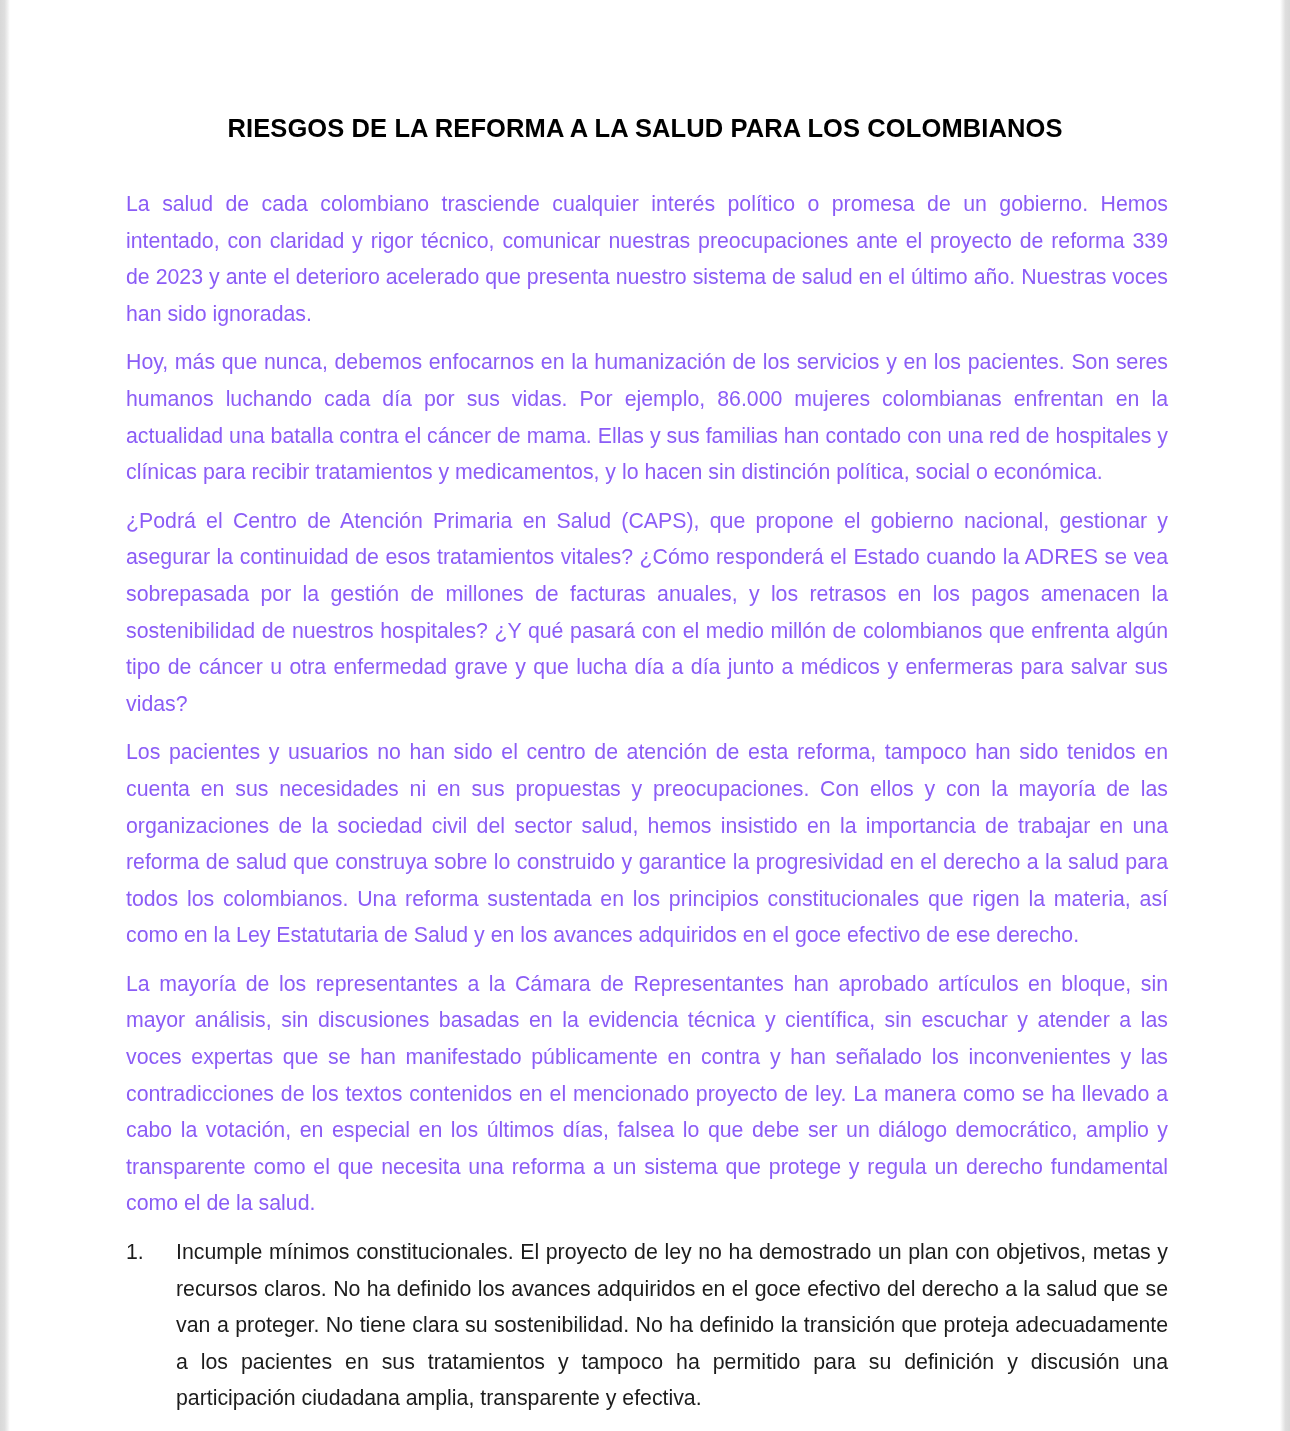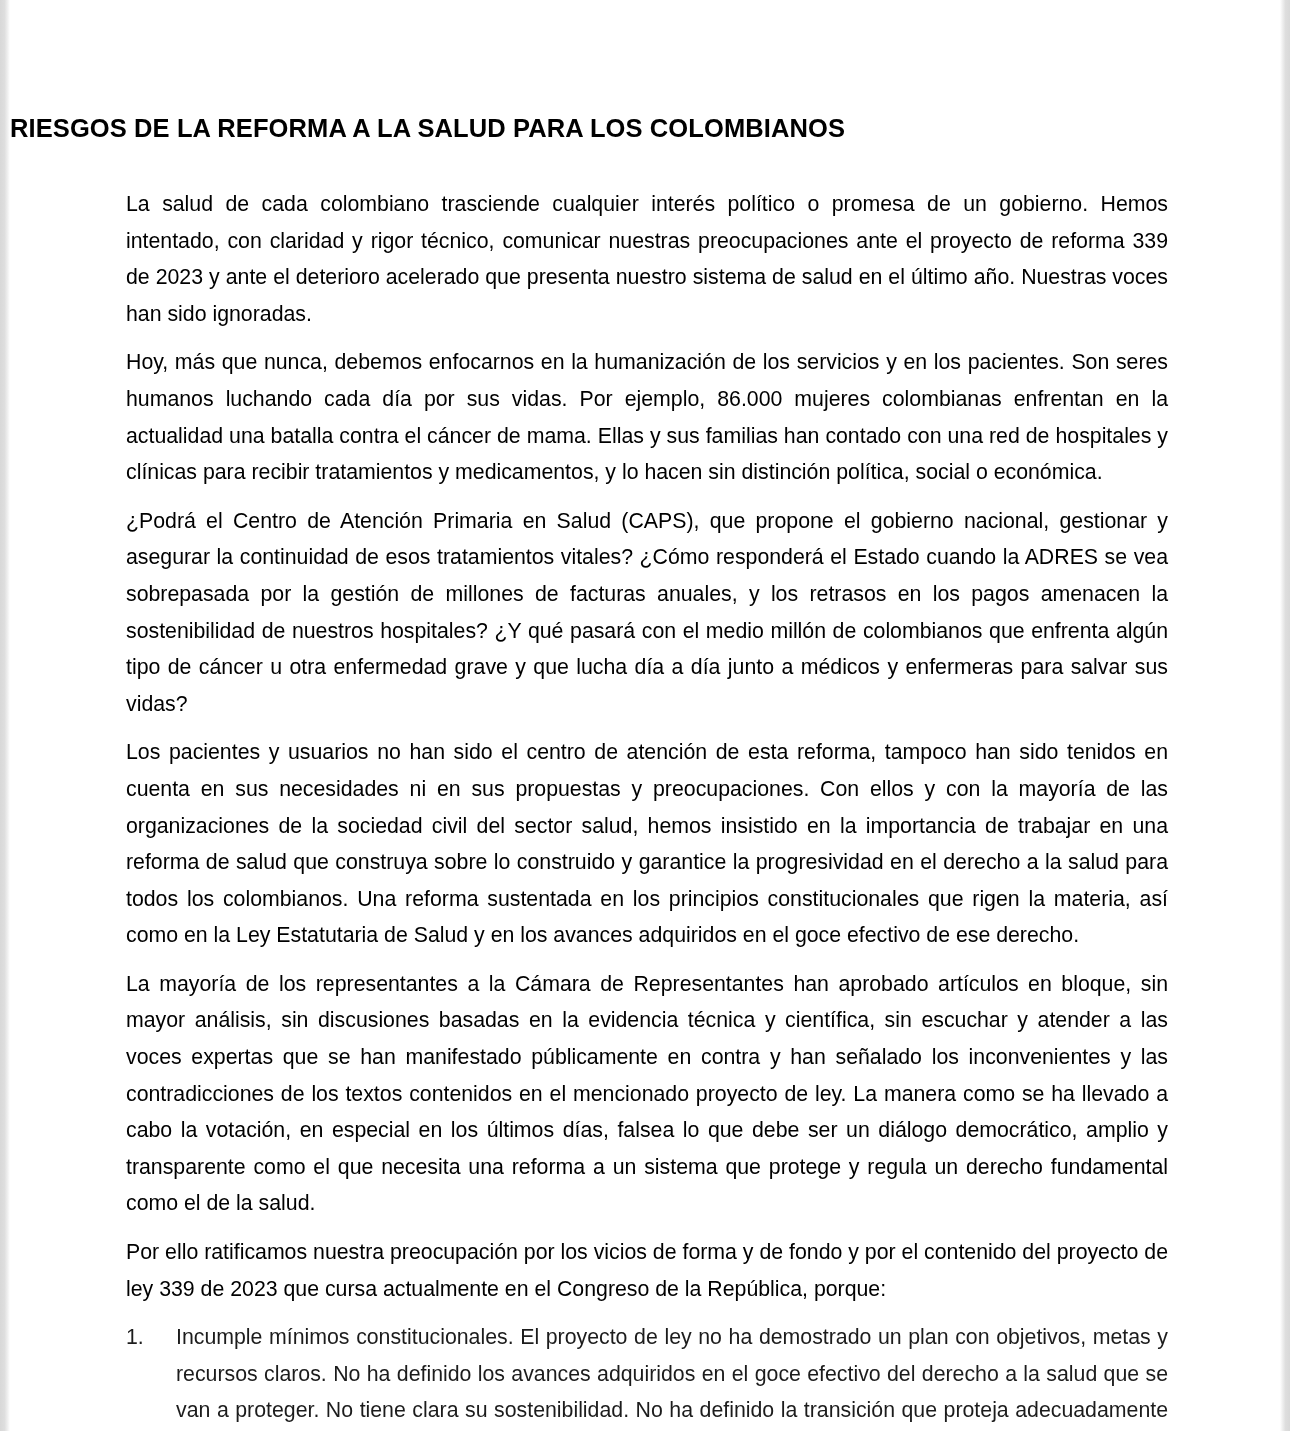--- a/index.html
+++ b/index.html
@@ -40,20 +40,21 @@
     top: 0;
     bottom: 0;
     background: #ffffff;
   }
 
   .doc-title {
     position: absolute;
     left: 0;
     right: 0;
     top: 97px;
+    text-align: center;
     font-family: "Liberation Sans", "DejaVu Sans", sans-serif;
     font-weight: bold;
     font-size: 25.5px;
     letter-spacing: 0.1px;
     color: #000000;
     line-height: 1.15;
   }
 
   .body-wrap {
     position: absolute;
@@ -62,21 +63,21 @@
     width: 1042px;
   }
 
   p.para {
     margin: 0 0 12px 0;
     text-align: justify;
     text-justify: inter-word;
     font-family: "Liberation Sans", "DejaVu Sans", sans-serif;
     font-size: 21.3px;
     line-height: 36.6px;
-    color: #000000;
+    color: #8b5cf6;
     hyphens: none;
   }
 
   ol.numbered-list {
     margin: 0;
     padding: 0;
     list-style: none;
     counter-reset: item;
   }
   ol.numbered-list > li {
@@ -121,20 +122,19 @@
     <p class="para">La salud de cada colombiano trasciende cualquier interés político o promesa de un gobierno. Hemos intentado, con claridad y rigor técnico, comunicar nuestras preocupaciones ante el proyecto de reforma 339 de 2023 y ante el deterioro acelerado que presenta nuestro sistema de salud en el último año. Nuestras voces han sido ignoradas.</p>
 
     <p class="para">Hoy, más que nunca, debemos enfocarnos en la humanización de los servicios y en los pacientes. Son seres humanos luchando cada día por sus vidas. Por ejemplo, 86.000 mujeres colombianas enfrentan en la actualidad una batalla contra el cáncer de mama. Ellas y sus familias han contado con una red de hospitales y clínicas para recibir tratamientos y medicamentos, y lo hacen sin distinción política, social o económica.</p>
 
     <p class="para">¿Podrá el Centro de Atención Primaria en Salud (CAPS), que propone el gobierno nacional, gestionar y asegurar la continuidad de esos tratamientos vitales? ¿Cómo responderá el Estado cuando la ADRES se vea sobrepasada por la gestión de millones de facturas anuales, y los retrasos en los pagos amenacen la sostenibilidad de nuestros hospitales? ¿Y qué pasará con el medio millón de colombianos que enfrenta algún tipo de cáncer u otra enfermedad grave y que lucha día a día junto a médicos y enfermeras para salvar sus vidas?</p>
 
     <p class="para">Los pacientes y usuarios no han sido el centro de atención de esta reforma, tampoco han sido tenidos en cuenta en sus necesidades ni en sus propuestas y preocupaciones. Con ellos y con la mayoría de las organizaciones de la sociedad civil del sector salud, hemos insistido en la importancia de trabajar en una reforma de salud que construya sobre lo construido y garantice la progresividad en el derecho a la salud para todos los colombianos. Una reforma sustentada en los principios constitucionales que rigen la materia, así como en la Ley Estatutaria de Salud y en los avances adquiridos en el goce efectivo de ese derecho.</p>
 
     <p class="para">La mayoría de los representantes a la Cámara de Representantes han aprobado artículos en bloque, sin mayor análisis, sin discusiones basadas en la evidencia técnica y científica, sin escuchar y atender a las voces expertas que se han manifestado públicamente en contra y han señalado los inconvenientes y las contradicciones de los textos contenidos en el mencionado proyecto de ley. La manera como se ha llevado a cabo la votación, en especial en los últimos días, falsea lo que debe ser un diálogo democrático, amplio y transparente como el que necesita una reforma a un sistema que protege y regula un derecho fundamental como el de la salud.</p>
 
-    <p class="para">Por ello ratificamos nuestra preocupación por los vicios de forma y de fondo y por el contenido del proyecto de ley 339 de 2023 que cursa actualmente en el Congreso de la República, porque:</p>
 
     <ol class="numbered-list">
       <li><span class="lead-bold">Incumple mínimos constitucionales</span><span>. El proyecto de ley no ha demostrado un plan con objetivos, metas y recursos claros. No ha definido los avances adquiridos en el goce efectivo del derecho a la salud que se van a proteger. No tiene clara su sostenibilidad. No ha definido la transición que proteja adecuadamente a los pacientes en sus tratamientos y tampoco ha permitido para su definición y discusión una participación ciudadana amplia, transparente y efectiva.</span></li>
     </ol>
 
   </div>
 </div>
 
 </body></html>

